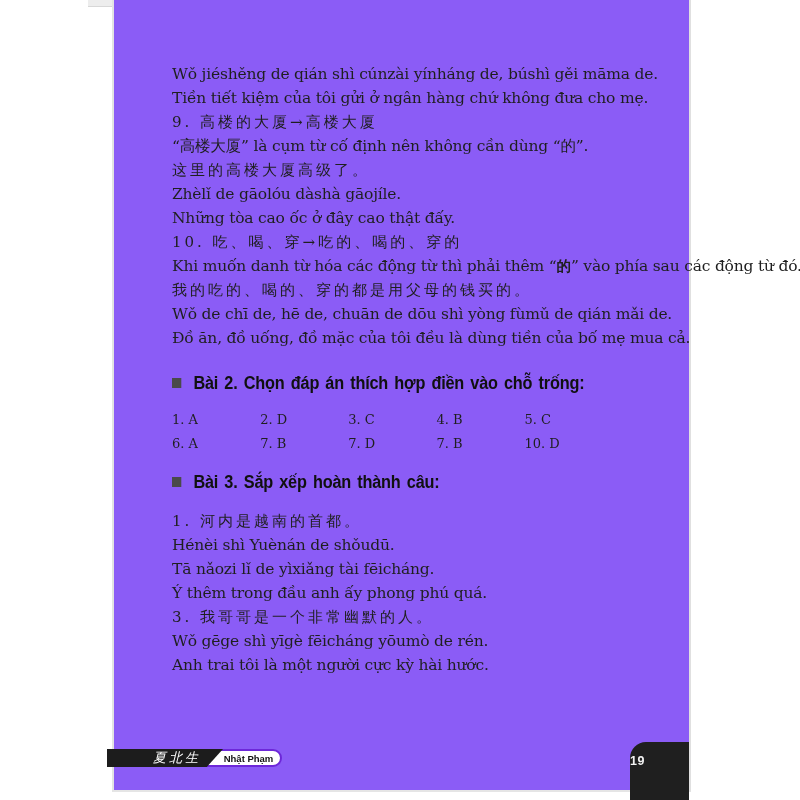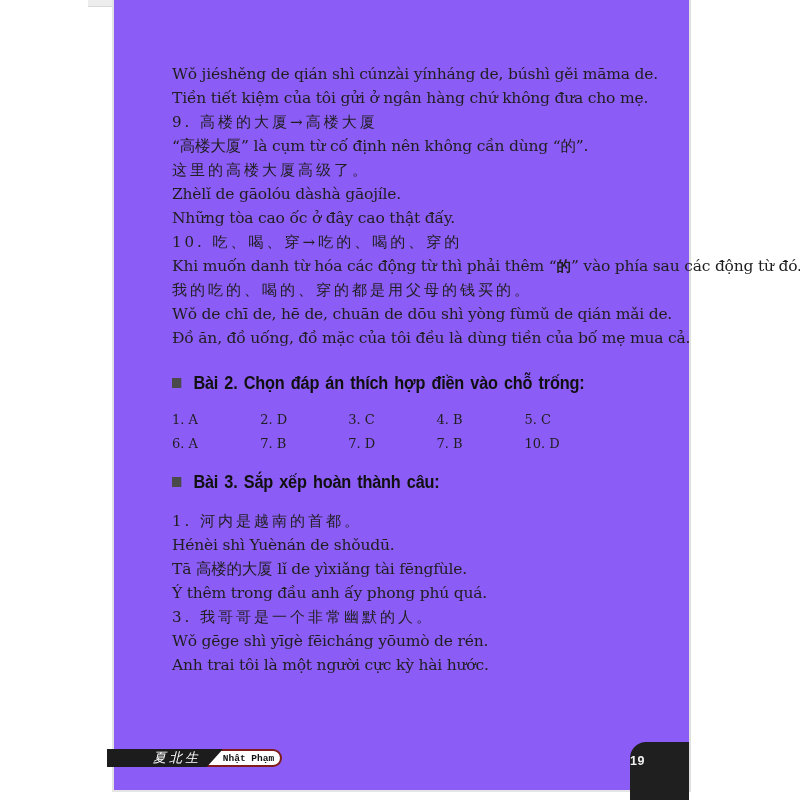--- a/index.html
+++ b/index.html
@@ -45,22 +45,22 @@
   }
   .answers{position:absolute;left:58px;top:408px;font-size:13px;}
   .answers .arow{height:24px;line-height:24px;}
   .answers .acell{display:inline-block;width:84px;}
   .answers .acell:last-child{width:auto;}
   .footer{
     position:absolute;left:107px;top:749px;width:175px;height:18px;
   }
   .footer-pill{
     position:absolute;left:92px;top:0;right:0;bottom:0;
-    background:#ffffff;border:2px solid #7f1d1d;border-radius:0 10px 10px 0;
-    font-family:Liberation Mono, monospace;
+    background:#ffffff;border:2px solid #6d28d9;border-radius:0 10px 10px 0;
+    font-family:Liberation Sans, sans-serif;
     font-weight:bold;font-size:9.5px;color:#111111;
     display:flex;align-items:center;justify-content:center;
     padding-left:16px;box-sizing:border-box;white-space:nowrap;
   }
   .footer-black{
     position:absolute;left:0;top:0;width:116px;height:18px;
     background:#1c1c1c;
     clip-path:polygon(0 0,100% 0,86% 100%,0 100%);
     color:#ffffff;font-size:13px;line-height:18px;text-align:right;
     padding-right:22px;box-sizing:border-box;
@@ -123,21 +123,21 @@
   </div>
 
   <div class="heading heading-bai3">
     <span class="bullet"></span>
     <span>Bài 3. Sắp xếp hoàn thành câu:</span>
   </div>
 
   <div class="textblock block3">
     <div class="line ln-zh">1. 河内是越南的首都。</div>
     <div class="line ln-pinyin">Hénèi shì Yuènán de shǒudū.</div>
-    <div class="line ln-pinyin">Tā 高楼的大厦 lǐ de yìxiǎng tài fēngfùle.</div>
+    <div class="line ln-pinyin">Tā nǎozi lǐ de yìxiǎng tài fēicháng.</div>
     <div class="line ln-vi">Ý thêm trong đầu anh ấy phong phú quá.</div>
     <div class="line ln-zh">3. 我哥哥是一个非常幽默的人。</div>
     <div class="line ln-pinyin">Wǒ gēge shì yīgè fēicháng yōumò de rén.</div>
     <div class="line ln-vi">Anh trai tôi là một người cực kỳ hài hước.</div>
   </div>
 
 </div>
 
 <div class="footer">
   <div class="footer-pill">Nhật Phạm</div>

